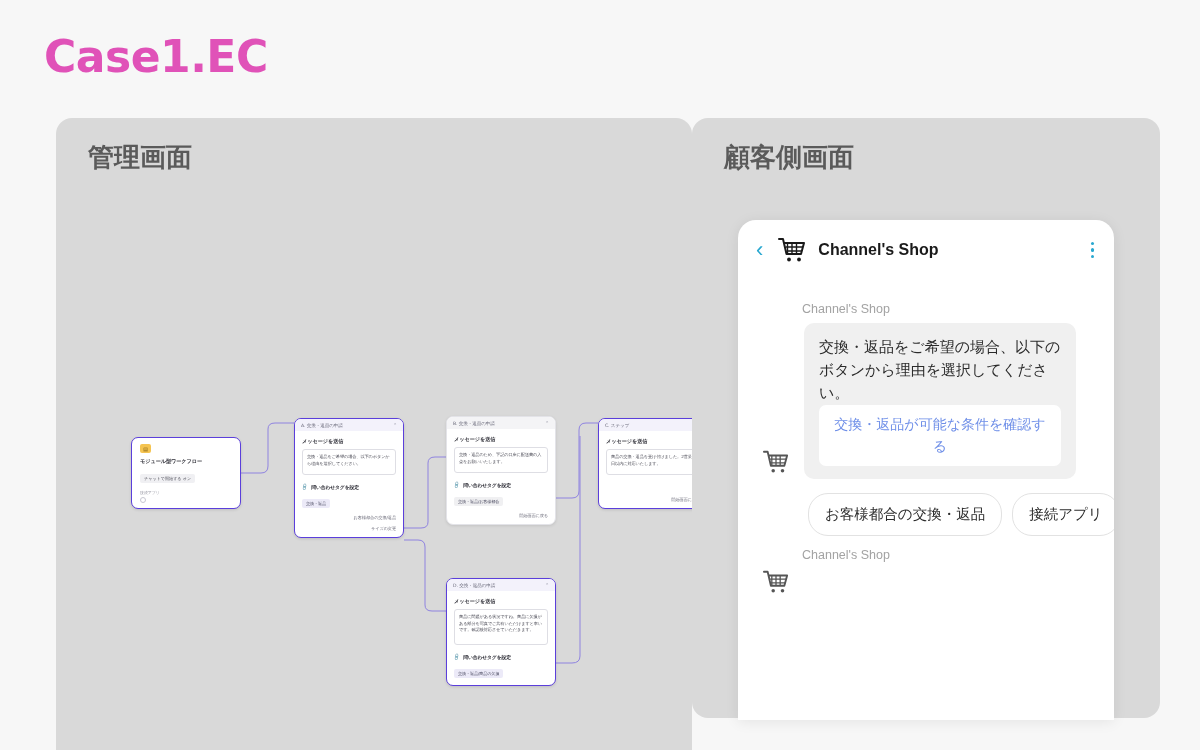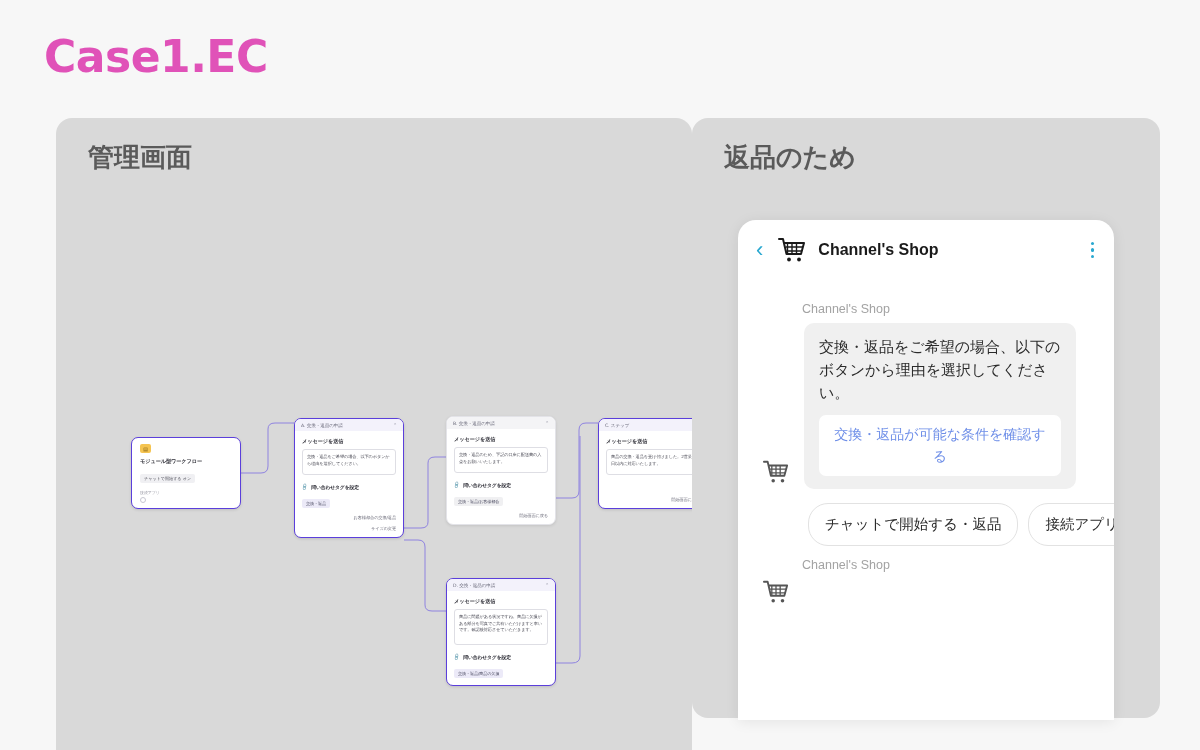--- a/index.html
+++ b/index.html
@@ -140,21 +140,21 @@
   .msg-line { display: flex; align-items: flex-end; }
   .avatar { width: 34px; margin-right: 8px; flex: 0 0 34px; display: flex; align-items: flex-end; padding-bottom: 4px; }
   .bubble {
     background: #f0f0f0; border-radius: 10px;
     padding: 13px 15px;
     font-size: 15px; line-height: 1.52; color: #2b2b2b;
     font-family: "DejaVu Sans", sans-serif;
     max-width: 272px;
   }
   .bubble-link {
-    display: block; margin-top: 11px;
+    display: block; margin-top: 1px;
     background: #ffffff; border-radius: 7px;
     padding: 9px 10px; text-align: center;
     color: #6f8fe8; font-size: 14px; cursor: pointer;
   }
   .options { display: flex; gap: 10px; margin: 14px 0 0 46px; }
   .opt-btn {
     background: #fff; border: 1px solid #e2e2e2; border-radius: 20px;
     padding: 11px 16px; font-size: 14.5px; color: #2b2b2b;
     font-family: "DejaVu Sans", sans-serif; cursor: pointer; white-space: nowrap;
   }
@@ -245,21 +245,21 @@
           <span class="tag-icon">🔗</span>
           <span class="tag-title">問い合わせタグを設定</span>
         </div>
         <div class="tag-chip">交換・返品/商品の欠損</div>
       </div>
     </div>
   </div>
 </div>
 
 <div class="panel panel-client">
-  <div class="panel-heading">返品のため</div>
+  <div class="panel-heading">顧客側画面</div>
 </div>
 
 <div class="phone">
   <div class="phone-header">
     <span class="back-chevron">‹</span>
     <svg width="30" height="28" viewBox="0 0 30 28">
       <path d="M2 3 H6 L9.5 18 H24 L27 7 H8" fill="none" stroke="#1a1a1a" stroke-width="2" stroke-linecap="round" stroke-linejoin="round"></path>
       <path d="M10.5 7 V18 M15 7 V18 M19.5 7 V18 M8.6 11 H26 M9.5 15 H24.8" stroke="#1a1a1a" stroke-width="1.4"></path>
       <circle cx="12" cy="23.5" r="1.9" fill="#1a1a1a"></circle>
       <circle cx="22" cy="23.5" r="1.9" fill="#1a1a1a"></circle>
@@ -283,21 +283,21 @@
           <circle cx="22" cy="23.5" r="1.9" fill="#555"></circle>
         </svg>
       </div>
       <div class="bubble">
         <span>交換・返品をご希望の場合、以下のボタンから理由を選択してください。</span>
         <span class="bubble-link">交換・返品が可能な条件を確認する</span>
       </div>
     </div>
 
     <div class="options">
-      <div class="opt-btn">チャットで開始する・返品</div>
+      <div class="opt-btn">お客様都合の交換・返品</div>
       <div class="opt-btn">接続アプリ</div>
     </div>
 
     <div class="sender">Channel's Shop</div>
     <div class="msg-line">
       <div class="avatar">
         <svg width="28" height="26" viewBox="0 0 30 28">
           <path d="M2 3 H6 L9.5 18 H24 L27 7 H8" fill="none" stroke="#555" stroke-width="2" stroke-linecap="round" stroke-linejoin="round"></path>
           <path d="M10.5 7 V18 M15 7 V18 M19.5 7 V18 M8.6 11 H26 M9.5 15 H24.8" stroke="#555" stroke-width="1.4"></path>
           <circle cx="12" cy="23.5" r="1.9" fill="#555"></circle>

